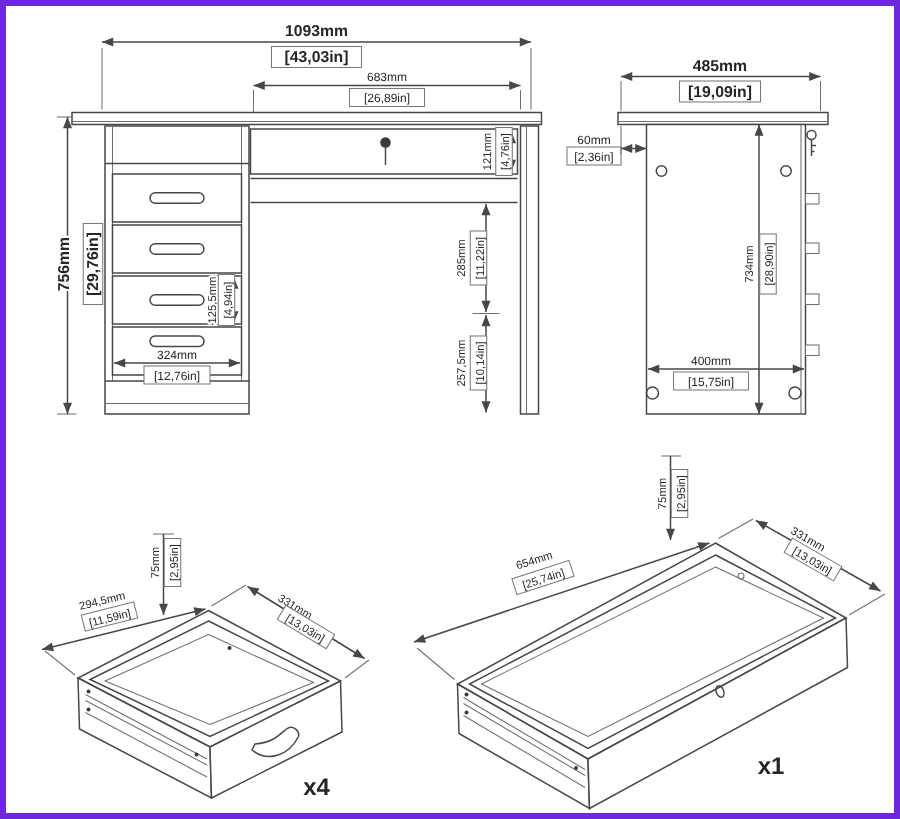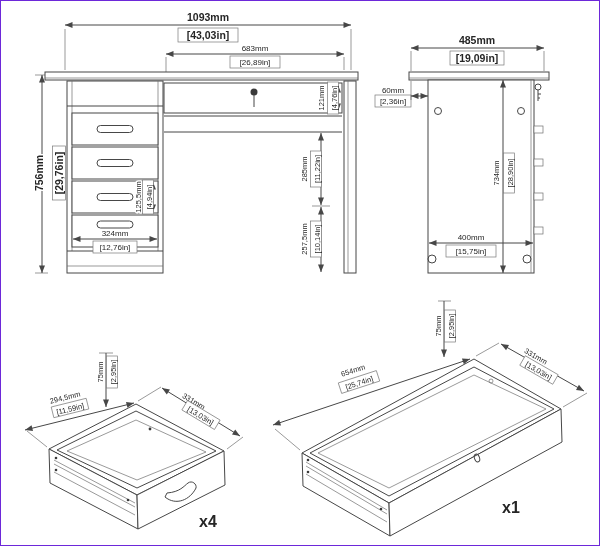--- a/index.html
+++ b/index.html
@@ -1,16 +1,16 @@
 <!DOCTYPE html>
 <html><head>
 <meta charset="utf-8">
 <style>
   html,body { margin:0; padding:0; background:#fff; }
-  #stage { width:600px; height:546px; background:#ffffff; position:relative; overflow:hidden; border:1px solid #6d28d9; box-sizing:border-box; }
+  #stage { width:600px; height:546px; background:#ffffff; position:relative; overflow:hidden; border:4px solid #6d28d9; box-sizing:border-box; }
   svg { display:block; }
   .ln  { stroke:#474747; stroke-width:1; fill:none; }
   .lt  { stroke:#6f6f6f; stroke-width:0.7; fill:none; }
   .shape  { stroke:#474747; stroke-width:1; fill:#ffffff; }
   .shapet { stroke:#6f6f6f; stroke-width:0.7; fill:#ffffff; }
   .dot { fill:#3a3a3a; stroke:none; }
   text { font-family:"Liberation Sans","DejaVu Sans",sans-serif; fill:#262626; }
   .tmm  { font-size:8px;  text-anchor:middle; }
   .tmm7 { font-size:7.5px; text-anchor:middle; }
   .tb   { font-size:10.5px; font-weight:bold; text-anchor:middle; }

